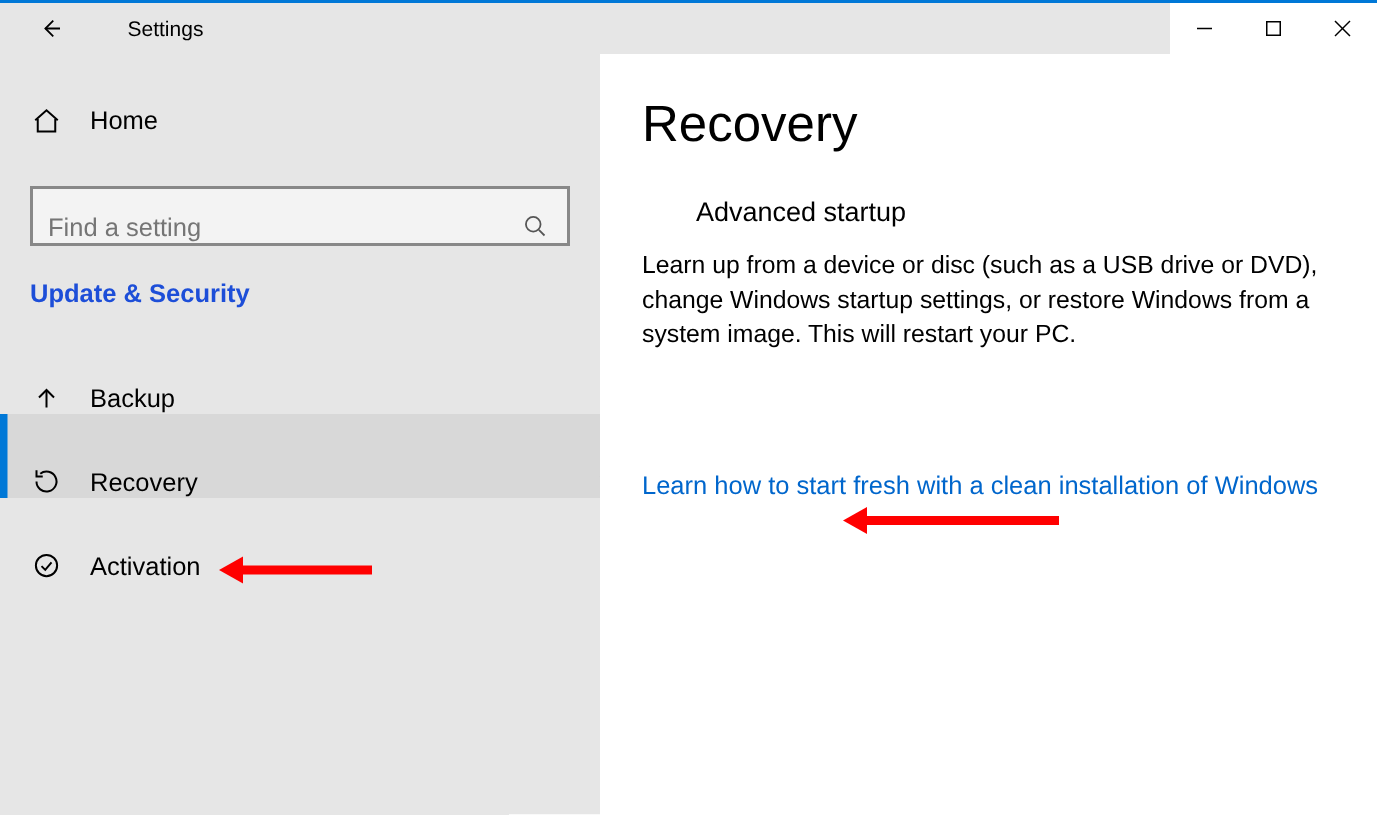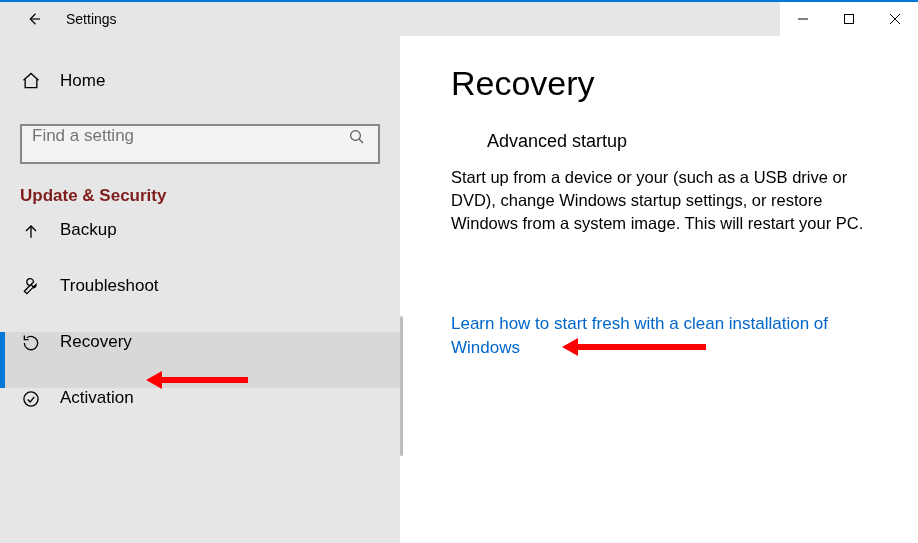--- a/index.html
+++ b/index.html
@@ -17,20 +17,21 @@
     align-items: flex-start;
     height: 34px;
     background: #e6e6e6;
     position: relative;
   }
   .titlebar-left {
     display: flex;
     align-items: center;
     padding-left: 20px;
     height: 100%;
+    gap: 19px;
   }
   .back-btn {
     width: 28px; height: 28px; display: flex; align-items: center; justify-content: center;
     margin-right: 18px;
     cursor: default;
   }
   .app-title { font-size: 14px; color: #000; }
   .titlebar-right {
     position: absolute;
     right: 0;
@@ -43,51 +44,51 @@
     width: 46px; height: 34px; display: flex; align-items: center; justify-content: center;
   }
   .watermark {
     position: absolute;
     right: 20px;
     top: 38px;
     font-size: 15px;
     color: #777;
     font-family: "Times New Roman", serif;
   }
-  .content { display: flex; height: calc(543px - 36px); gap: 23px; }
+  .content { display: flex; height: calc(543px - 36px); }
   .sidebar {
     width: 400px;
     background: #e6e6e6;
     padding: 24px 0 0 0;
     position: relative;
   }
   .home-row {
     display: flex; align-items: center; gap: 18px;
     padding: 10px 20px 10px 20px;
     margin-bottom: 22px;
   }
   .home-row .lbl { font-size: 17px; color: #000; }
   .search-wrap {
     margin: 0 20px 22px 20px;
     border: 2px solid #888;
     background: #f3f3f3;
     height: 40px;
-    display: flex; align-items: flex-start;
+    display: flex; align-items: flex-end;
     padding: 0 10px;
   }
   .search-wrap input {
     flex: 1; border: none; background: transparent; outline: none;
     font-size: 17px; color: #555;
   }
   .cat-title {
-    font-size: 17px; font-weight: 600; color: #7f1d1d;
+    font-size: 17px; font-weight: 600; color: #1d4ed8;
     padding: 0 20px 14px 20px;
   }
   .nav-item {
-    display: flex; align-items: flex-start; gap: 18px;
+    display: flex; align-items: flex-end; gap: 18px;
     padding: 0 20px;
     height: 56px;
     cursor: default;
     position: relative;
   }
   .nav-item.selected { background: #d8d8d8; }
   .nav-item .accent {
     position: absolute; left: 0; top: 0; bottom: 0; width: 5px; background: #0078d7;
   }
   .nav-item .lbl { font-size: 17px; color: #000; }
@@ -209,28 +210,20 @@
     <div class="nav-item">
       <span class="icon-slot">
         <svg width="20" height="20" viewBox="0 0 24 24" fill="none" stroke="#000" stroke-width="1.6">
           <line x1="12" y1="20" x2="12" y2="6"></line>
             <polyline points="6,12 12,6 18,12"></polyline>
         </svg>
       </span>
       <span class="lbl">Backup</span>
     </div>
 
-    <div class="nav-item">
-      <span class="icon-slot">
-        <svg width="20" height="20" viewBox="0 0 24 24" fill="none" stroke="#000" stroke-width="1.6">
-          <path d="M15 6 a4 4 0 1 0 -4 4 L4 17 l3 3 7-7 a4 4 0 0 0 4-4 l-3 3 -3-3 z"></path>
-        </svg>
-      </span>
-      <span class="lbl">Troubleshoot</span>
-    </div>
 
     <div class="nav-item selected">
       <div class="accent"></div>
       <span class="icon-slot">
         <svg width="20" height="20" viewBox="0 0 24 24" fill="none" stroke="#000" stroke-width="1.6">
           <path d="M4 12 a8 8 0 1 0 3-6.2"></path>
             <polyline points="4,3 4,8 9,8"></polyline>
         </svg>
       </span>
       <span class="lbl">Recovery</span>
@@ -248,21 +241,21 @@
 
 
   </div>
 
   <div class="v-scroll"></div>
 
   <div class="main">
     <h1 class="page-h1">Recovery</h1>
 
     <h2 class="sect-h2">Advanced startup</h2>
-    <p class="body-text">Start up from a device or your (such as a USB drive or DVD), change Windows startup settings, or restore Windows from a system image. This will restart your PC.</p>
+    <p class="body-text">Learn up from a device or disc (such as a USB drive or DVD), change Windows startup settings, or restore Windows from a system image. This will restart your PC.</p>
 
     <div class="sect-gap"></div>
 
     <span class="link">Learn how to start fresh with a clean installation of Windows</span>
   </div>
 </div>
 
 <div class="arrow arrow1"></div>
 <div class="arrow arrow2"></div>
 

